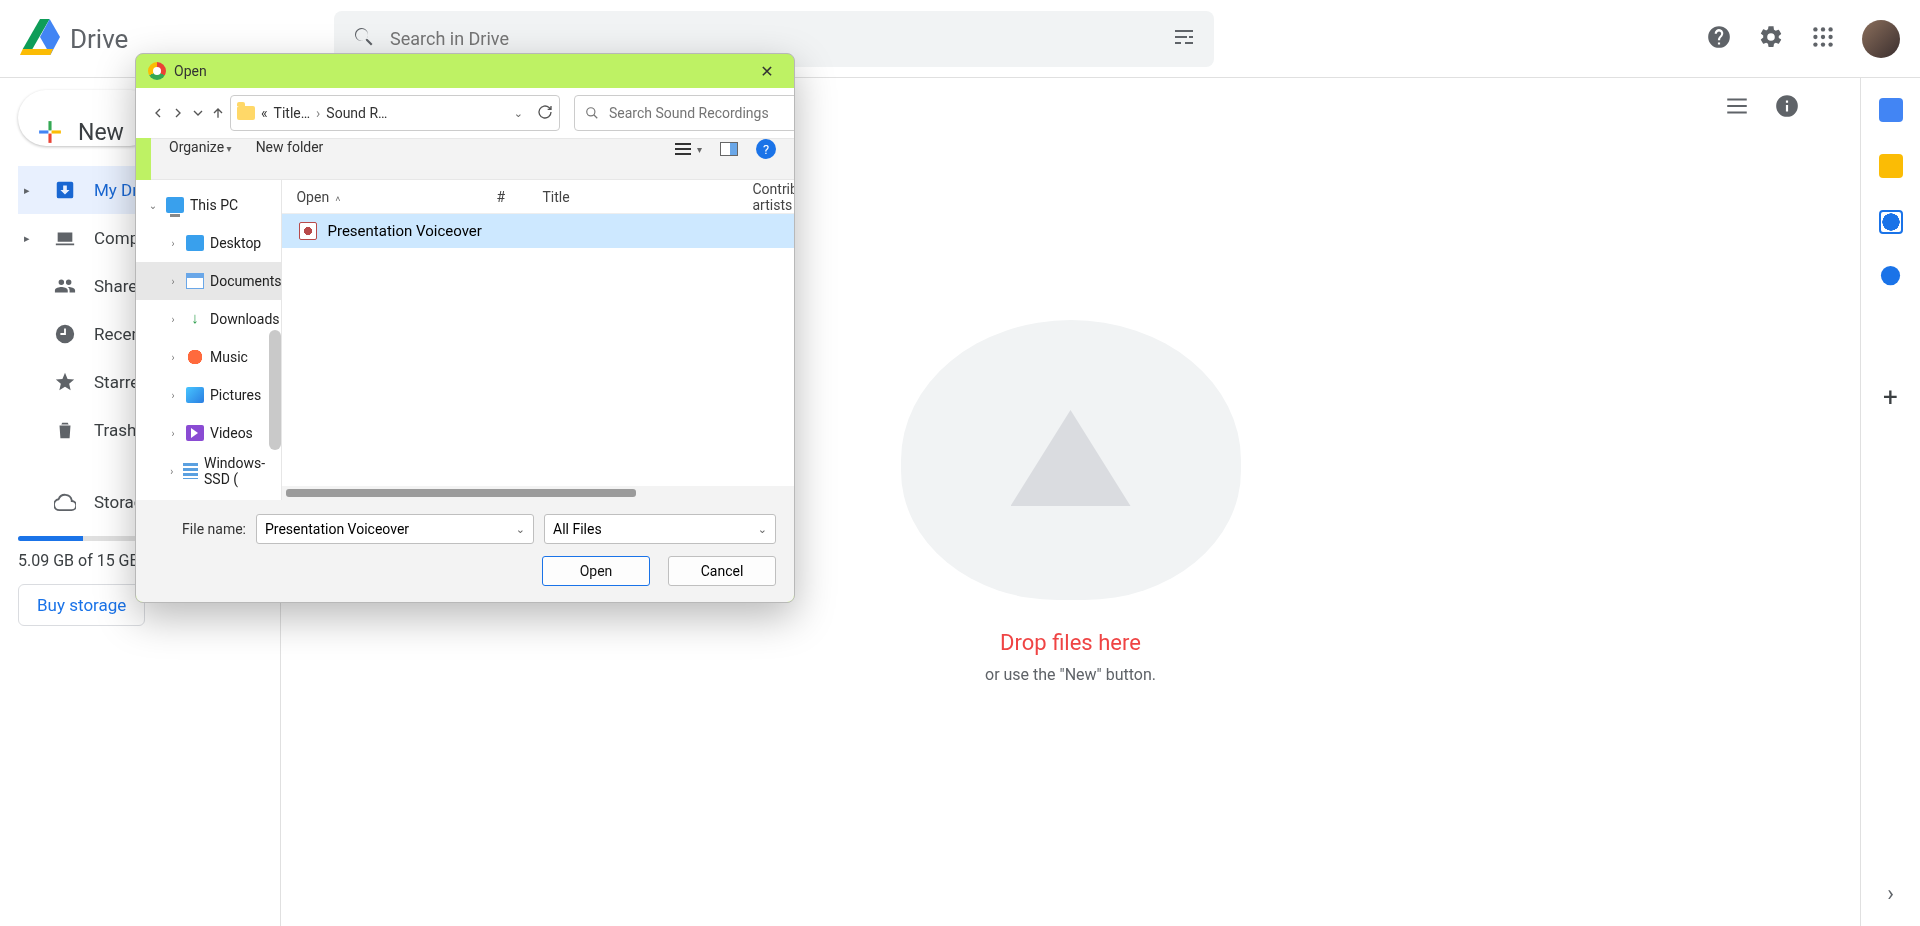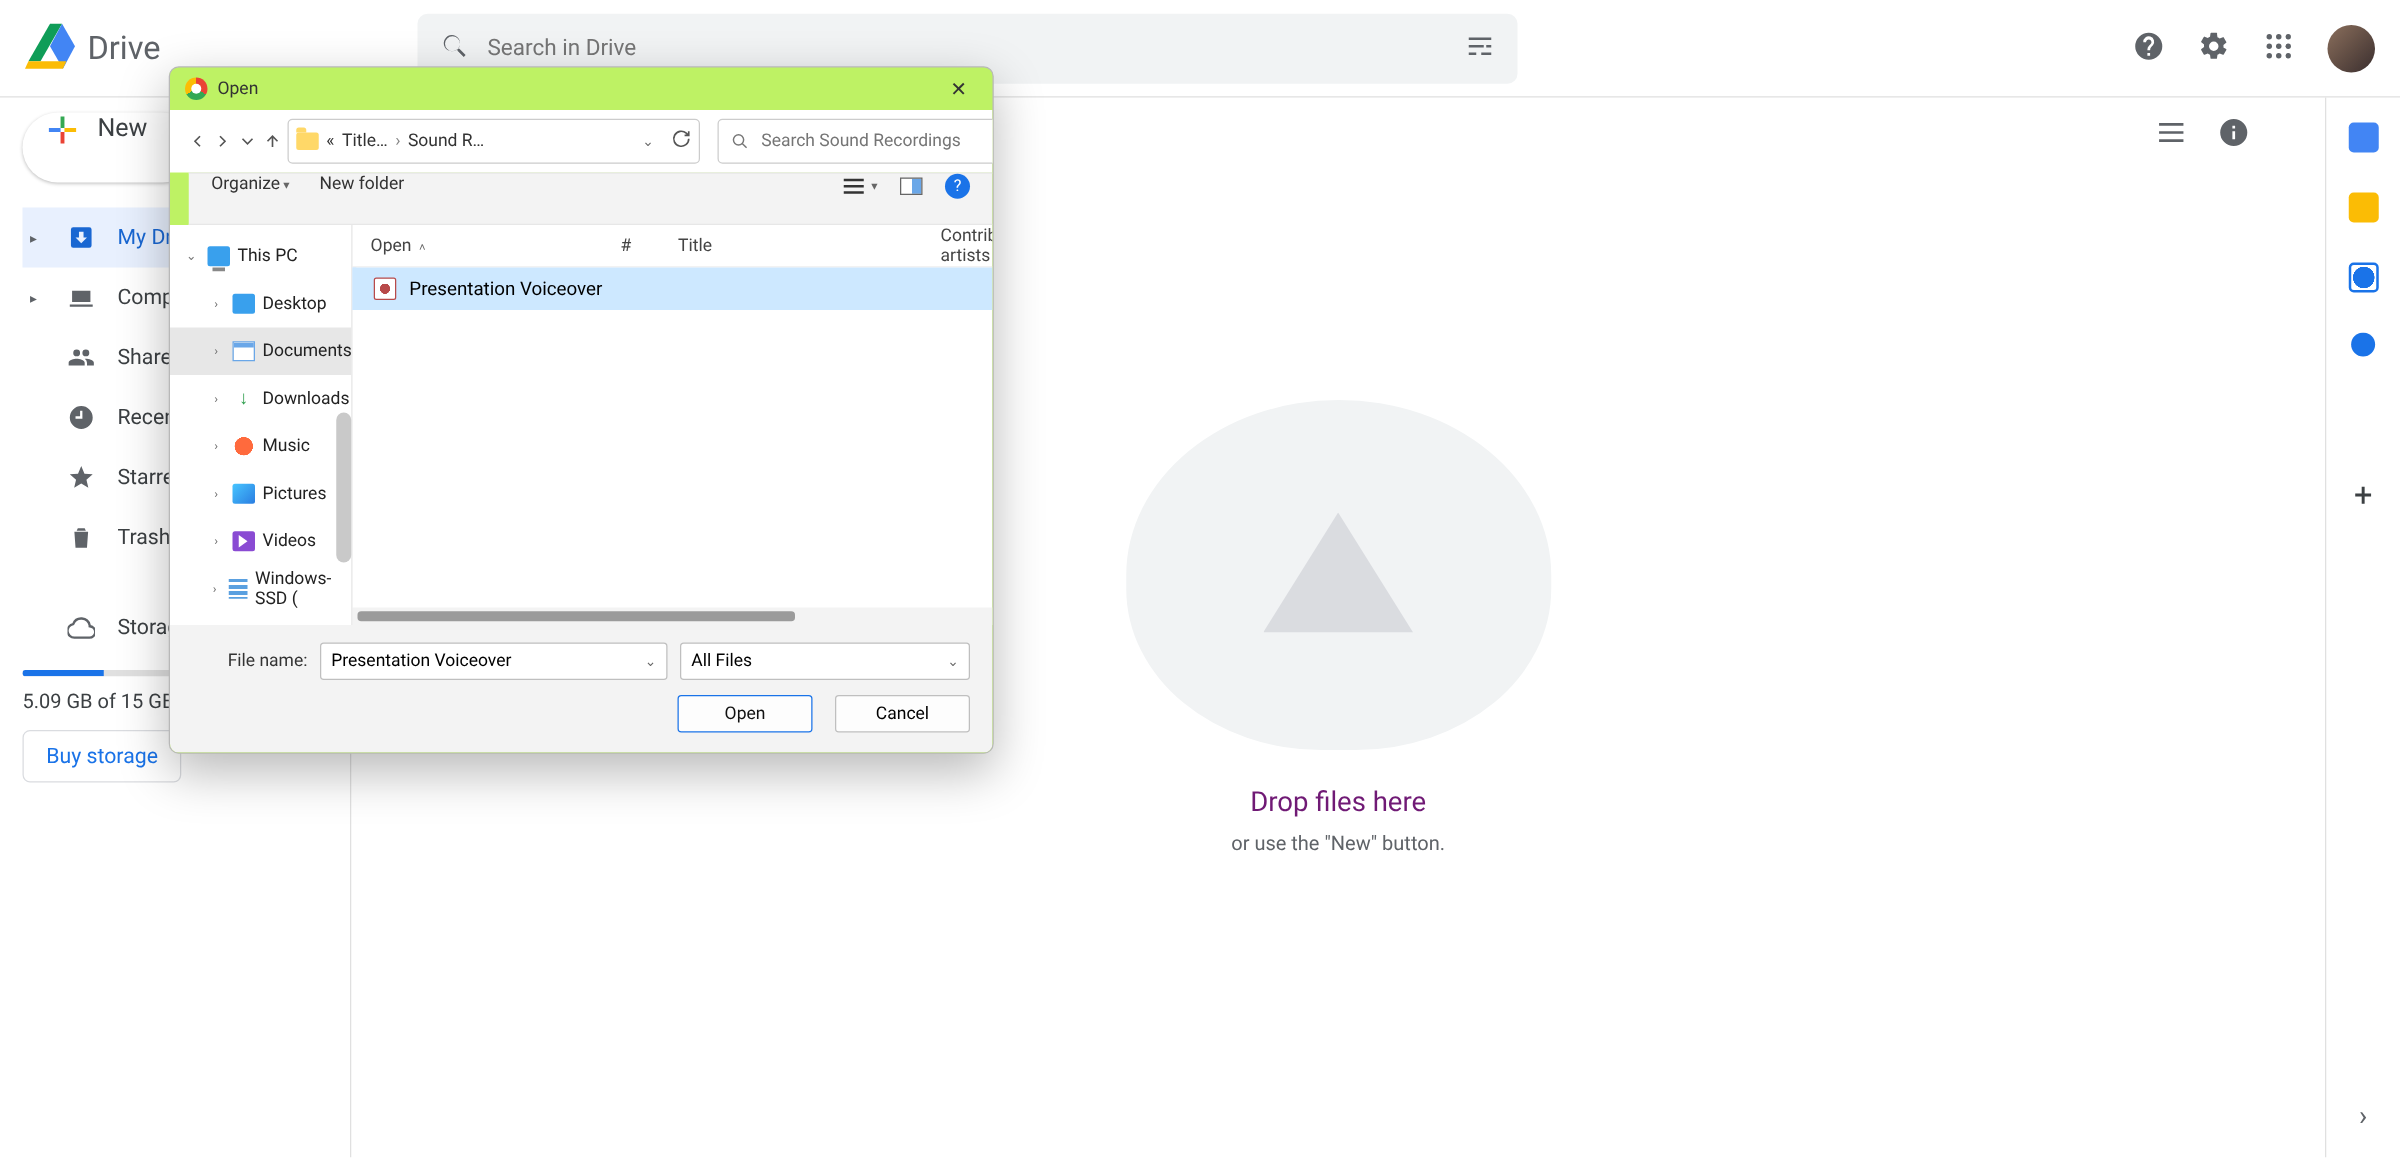--- a/index.html
+++ b/index.html
@@ -17,38 +17,38 @@
 .gd-header-right { margin-left: auto; display: flex; align-items: center; gap: 26px; }
 .gd-header-right .icn-btn svg { width: 26px; height: 26px; fill: #5f6368; }
 .gd-avatar { width: 38px; height: 38px; border-radius: 50%; background: linear-gradient(135deg,#8b6f5c,#3a2e2e); }
 
 .gd-subheader { height: 60px; display: flex; align-items: center; padding-right: 60px; }
 .gd-subheader .right-icons { margin-left: auto; display: flex; gap: 24px; }
 .gd-subheader .right-icons svg { width: 26px; height: 26px; fill: #5f6368; }
 
 .gd-body { display: flex; height: calc(100% - 78px); }
 .gd-sidebar { width: 280px; padding: 12px 0 0 18px; }
-.gd-new-btn { display: flex; align-items: flex-start; gap: 14px; width: 140px; height: 56px; border-radius: 28px; background: #fff; box-shadow: 0 1px 3px rgba(0,0,0,0.25); padding-left: 18px; font-size: 20px; color: #3c4043; margin-bottom: 20px; }
+.gd-new-btn { display: flex; align-items: flex-end; gap: 14px; width: 140px; height: 56px; border-radius: 28px; background: #fff; box-shadow: 0 1px 3px rgba(0,0,0,0.25); padding-left: 18px; font-size: 23px; color: #3c4043; margin-bottom: 20px; }
 .gd-new-btn svg { width: 28px; height: 28px; }
 .gd-nav-item { display: flex; align-items: center; gap: 18px; height: 48px; padding-left: 6px; font-size: 17px; color: #3c4043; border-radius: 0 24px 24px 0; }
 .gd-nav-item.active { background: #e8f0fe; color: #1967d2; }
 .gd-nav-item .caret { width: 12px; font-size: 11px; color: #5f6368; }
 .gd-nav-item svg { width: 22px; height: 22px; fill: #5f6368; }
 .gd-nav-item.active svg { fill: #1967d2; }
 .gd-storage { margin-top: 24px; padding-right: 20px; }
 .gd-storage-bar { width: 190px; height: 5px; background: #e0e0e0; border-radius: 3px; margin: 10px 0; overflow:hidden;}
 .gd-storage-bar .fill { height: 100%; background: #1a73e8; }
 .gd-storage-text { font-size: 16px; color: #3c4043; }
 .gd-buy { margin-top: 14px; display: inline-block; border: 1px solid #dadce0; border-radius: 6px; padding: 10px 18px; color: #1a73e8; font-size: 17px; }
 
 .gd-main { flex: 1; position: relative; border-left: 1px solid #e0e0e0; }
 .gd-drop { position: absolute; left: 50%; top: 50%; transform: translate(-50%,-50%); text-align: center; color: #5f6368; }
 .gd-drop .cloud { width: 340px; height: 280px; background: #f1f3f4; border-radius: 50% 50% 46% 46%; margin: 0 auto 30px; position: relative; }
 .gd-drop .cloud::after{content:"";position:absolute;left:110px;top:90px;width:120px;height:120px;background:#dadce0;clip-path:polygon(50% 0,100% 80%,0 80%);}
-.gd-drop h2 { font-size: 22px; font-weight: 400; color: #701a75; margin-bottom: 10px;}
+.gd-drop h2 { font-size: 22px; font-weight: 400; color: #ef4444; margin-bottom: 10px;}
 .gd-drop p { font-size: 16px; }
 
 .gd-sidepanel { width: 60px; border-left: 1px solid #e0e0e0; display: flex; flex-direction: column; align-items: center; padding-top: 20px; gap: 32px; }
 .gd-sidepanel .sp { width: 24px; height: 24px; border-radius: 4px; }
 .sp-cal { background: linear-gradient(#4285f4,#4285f4); }
 .sp-keep { background: linear-gradient(#fbbc05,#fbbc05); }
 .sp-tasks { background: radial-gradient(circle,#1a73e8 60%, transparent 62%); border:2px solid #1a73e8; border-radius:50%; }
 .sp-contacts { background:#1a73e8; clip-path: circle(40% at 50% 40%); height:26px;}
 .sp-plus { font-size: 26px; color:#3c4043; margin-top: 60px;}
 .sp-chevron { margin-top:auto; margin-bottom:20px; font-size:22px;color:#5f6368;}

